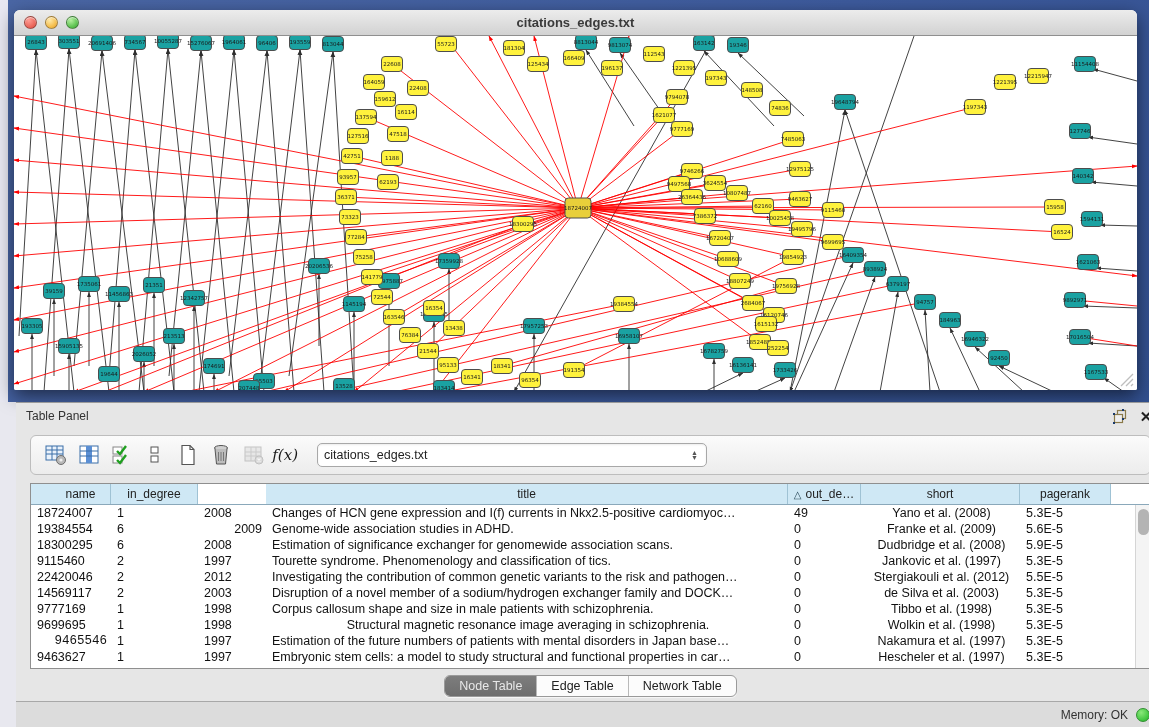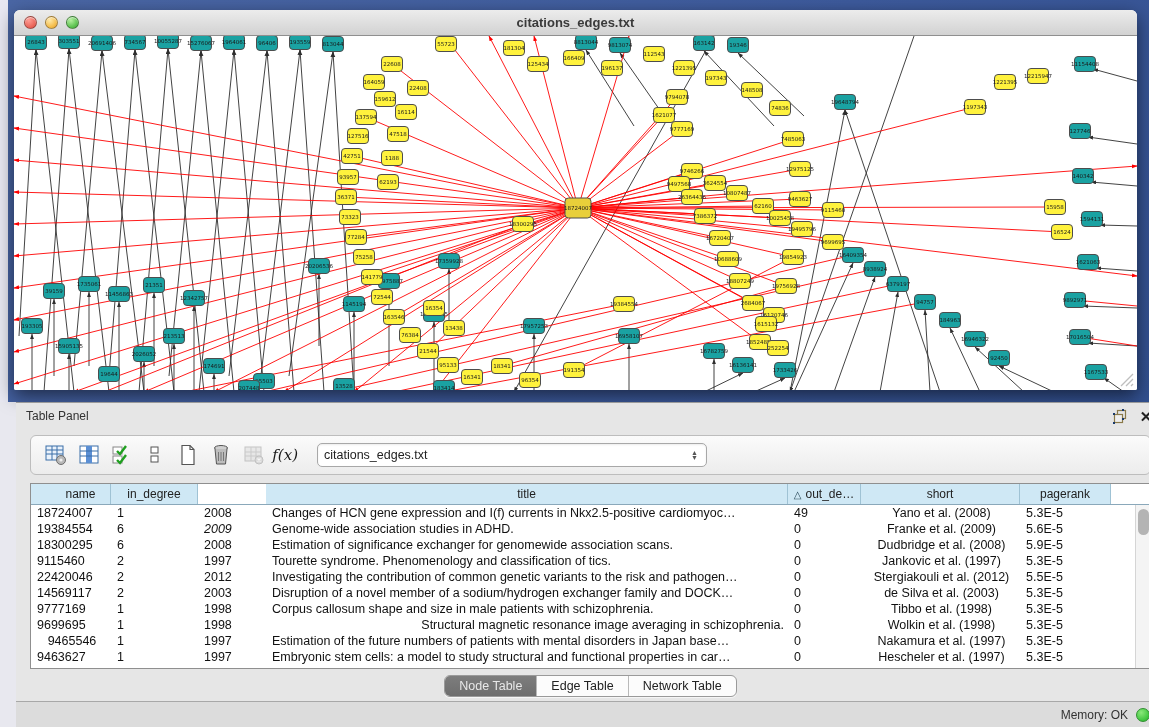--- a/index.html
+++ b/index.html
@@ -872,21 +872,21 @@
           <div class="td" style="width: 87px; text-align: left;">1</div>
           <div class="td" style="width: 68px; text-align: left;">2008</div>
           <div class="td" style="width: 522px; text-align: left;">Changes of HCN gene expression and I(f) currents in Nkx2.5-positive cardiomyoc…</div>
           <div class="td" style="width: 73px; text-align: left;">49</div>
           <div class="td" style="width: 159px; text-align: center;">Yano et al. (2008)</div>
           <div class="td" style="width: 91px; text-align: left;">5.3E-5</div>
         </div>
         <div class="trow">
           <div class="td" style="width: 80px; text-align: left;">19384554</div>
           <div class="td" style="width: 87px; text-align: left;">6</div>
-          <div class="td" style="width: 68px; text-align: left; font-style: italic;">2009</div>
+          <div class="td" style="width: 68px; text-align: right;">2009</div>
           <div class="td" style="width: 522px; text-align: left;">Genome-wide association studies in ADHD.</div>
           <div class="td" style="width: 73px; text-align: left;">0</div>
           <div class="td" style="width: 159px; text-align: center;">Franke et al. (2009)</div>
           <div class="td" style="width: 91px; text-align: left;">5.6E-5</div>
         </div>
         <div class="trow">
           <div class="td" style="width: 80px; text-align: left;">18300295</div>
           <div class="td" style="width: 87px; text-align: left;">6</div>
           <div class="td" style="width: 68px; text-align: left;">2008</div>
           <div class="td" style="width: 522px; text-align: left;">Estimation of significance exchanger for genomewide association scans.</div>
@@ -927,27 +927,27 @@
           <div class="td" style="width: 68px; text-align: left;">1998</div>
           <div class="td" style="width: 522px; text-align: left;">Corpus callosum shape and size in male patients with schizophrenia.</div>
           <div class="td" style="width: 73px; text-align: left;">0</div>
           <div class="td" style="width: 159px; text-align: center;">Tibbo et al. (1998)</div>
           <div class="td" style="width: 91px; text-align: left;">5.3E-5</div>
         </div>
         <div class="trow">
           <div class="td" style="width: 80px; text-align: left;">9699695</div>
           <div class="td" style="width: 87px; text-align: left;">1</div>
           <div class="td" style="width: 68px; text-align: left;">1998</div>
-          <div class="td" style="width: 522px; text-align: right;">Structural magnetic resonance image averaging in schizophrenia.</div>
+          <div class="td" style="width: 522px; text-align: center;">Structural magnetic resonance image averaging in schizophrenia.</div>
           <div class="td" style="width: 73px; text-align: left;">0</div>
           <div class="td" style="width: 159px; text-align: center;">Wolkin et al. (1998)</div>
           <div class="td" style="width: 91px; text-align: left;">5.3E-5</div>
         </div>
         <div class="trow">
-          <div class="td" style="width: 80px; text-align: center;">9465546</div>
+          <div class="td" style="width: 80px; text-align: right; font-family: Liberation Mono, monospace;">9465546</div>
           <div class="td" style="width: 87px; text-align: left;">1</div>
           <div class="td" style="width: 68px; text-align: left;">1997</div>
           <div class="td" style="width: 522px; text-align: left;">Estimation of the future numbers of patients with mental disorders in Japan base…</div>
           <div class="td" style="width: 73px; text-align: left;">0</div>
           <div class="td" style="width: 159px; text-align: center;">Nakamura et al. (1997)</div>
           <div class="td" style="width: 91px; text-align: left;">5.3E-5</div>
         </div>
         <div class="trow">
           <div class="td" style="width: 80px; text-align: left;">9463627</div>
           <div class="td" style="width: 87px; text-align: left;">1</div>

